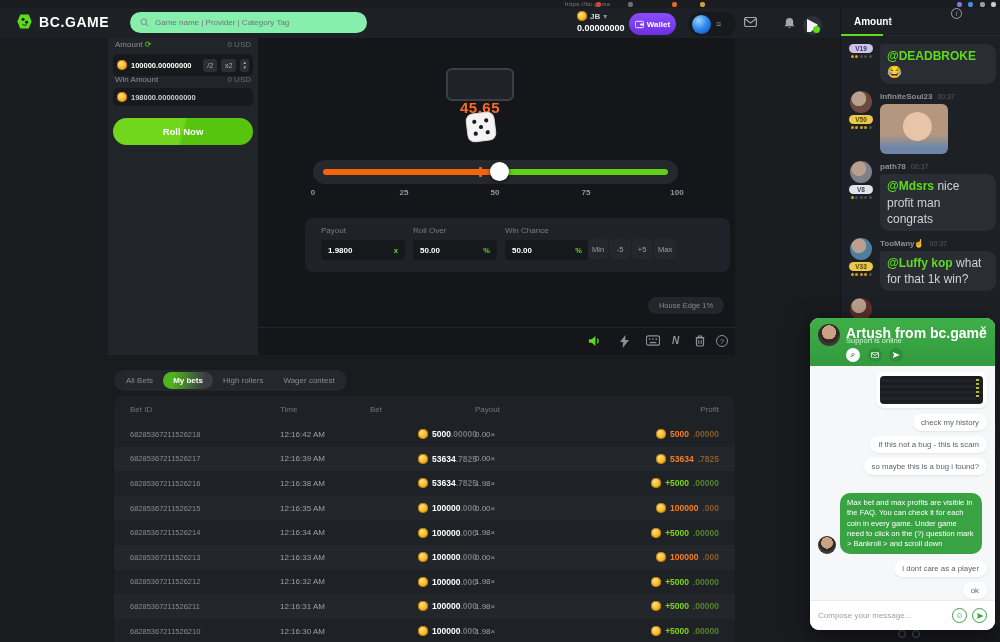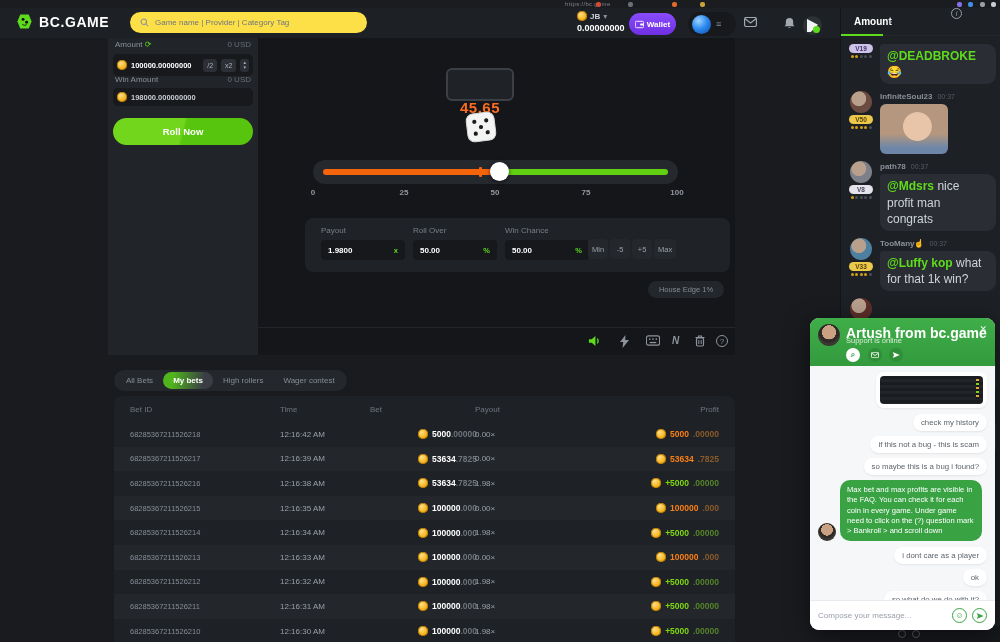--- a/index.html
+++ b/index.html
@@ -8,21 +8,21 @@
 
   
   .bstrip{position:absolute;top:0;left:0;width:1000px;height:8px;background:#1b1c20;z-index:5;}
   .burl{position:absolute;left:565px;top:1px;font-size:6px;color:#7d828a;letter-spacing:.3px;}
   .bdot{position:absolute;top:2px;width:5px;height:5px;border-radius:2px;}
 
   
   .nav{position:absolute;top:8px;left:0;width:840px;height:30px;background:#1d2025;z-index:4;}
   .logo{position:absolute;left:16px;top:5px;display:flex;align-items:center;gap:6px;}
   .logo-txt{color:#fff;font-size:14px;font-weight:800;letter-spacing:.6px;}
-  .search{position:absolute;left:130px;top:4px;width:237px;height:21px;background:#fde047;border-radius:11px;display:flex;align-items:center;gap:6px;padding:0 10px;}
+  .search{position:absolute;left:130px;top:4px;width:237px;height:21px;background:#86efac;border-radius:11px;display:flex;align-items:center;gap:6px;padding:0 10px;}
   .search span{font-size:8px;color:#6e7480;}
   .bal{position:absolute;left:577px;top:3px;width:70px;}
   .bal-top{display:flex;align-items:center;gap:3px;}
   .bal-cur{font-size:8px;color:#ccd1d8;font-weight:700;}
   .chev{font-size:8px;color:#878d96;}
   .bal-amt{font-size:9px;color:#fff;font-weight:700;margin-top:2px;}
   .coin{display:inline-block;width:10px;height:10px;border-radius:50%;background:radial-gradient(circle at 35% 30%,#ffe08a,#f5b51e 60%,#c77d00);box-shadow:inset 0 0 0 1px #b97a00;flex:none;}
   .wallet-btn{position:absolute;left:629px;top:5px;width:47px;height:22px;border-radius:11px;background:linear-gradient(180deg,#8a4cff,#6d2fe0);display:flex;align-items:center;justify-content:center;gap:3px;color:#fff;font-size:8px;font-weight:700;cursor:pointer;}
   .avpill{position:absolute;left:688px;top:4px;width:48px;height:24px;border-radius:12px;background:#17191d;display:flex;align-items:center;gap:5px;padding:0 4px;}
   .sphere{width:19px;height:19px;border-radius:50%;background:radial-gradient(circle at 35% 30%,#9fd4ff,#2f8cf0 45%,#0a48a8);}
@@ -83,21 +83,21 @@
   .scale{position:absolute;top:150px;left:55px;width:365px;}
   .scale span{position:absolute;transform:translateX(-50%);font-size:8px;color:#9298a1;font-weight:700;}
   .fields{position:absolute;left:47px;top:180px;width:425px;height:54px;background:#1f2226;border-radius:8px;}
   .fgroup{position:absolute;top:8px;}
   .flabel{font-size:8px;color:#787e88;margin-bottom:5px;}
   .finput{width:84px;height:20px;background:#16181c;border-radius:4px;display:flex;align-items:center;justify-content:space-between;padding:0 7px;}
   .finput b{font-size:8px;color:#fff;}
   .funit{font-size:7.5px;color:#5ddb1c;font-weight:700;}
   .chance-btns{position:absolute;left:283px;top:21px;display:flex;gap:2px;}
   .cbtn{min-width:20px;height:20px;background:#24272c;border-radius:4px;color:#9aa0a8;font-size:7.5px;display:flex;align-items:center;justify-content:center;padding:0 4px;cursor:pointer;}
-  .house-edge{position:absolute;left:390px;top:243px;width:76px;height:17px;background:#23262b;border-radius:9px;display:flex;align-items:center;justify-content:center;font-size:7.5px;color:#858b94;}
+  .house-edge{position:absolute;left:390px;top:259px;width:76px;height:17px;background:#23262b;border-radius:9px;display:flex;align-items:center;justify-content:center;font-size:7.5px;color:#858b94;}
   .gfoot{position:absolute;left:0;bottom:0;width:477px;height:28px;border-top:1px solid #22252a;}
   .gico{position:absolute;top:7px;color:#8d939c;cursor:pointer;}
   .helpc{width:12px;height:12px;border:1px solid #8d939c;border-radius:50%;font-size:8px;display:flex;align-items:center;justify-content:center;}
   .trendn{font-size:10px;font-weight:700;font-style:italic;letter-spacing:-1px;}
 
   
   .tabs{position:absolute;left:114px;top:370px;height:21px;background:#24272c;border-radius:11px;display:inline-flex;align-items:center;padding:2px;z-index:1;}
   .tab{padding:0 10px;font-size:8px;color:#868c95;height:17px;display:flex;align-items:center;cursor:pointer;}
   .tab.active{background:linear-gradient(100deg,#50b51d 20%,#3a3e44 80%);border-radius:9px;color:#fff;font-weight:700;}
   .btable{position:absolute;left:114px;top:396px;width:621px;height:246px;background:#1e2126;border-radius:8px 8px 0 0;overflow:hidden;z-index:1;}
@@ -126,21 +126,21 @@
   .pop-ico{position:absolute;top:30px;width:14px;height:14px;border-radius:50%;display:flex;align-items:center;justify-content:center;cursor:pointer;}
   .pi-search{left:36px;background:#fff;color:#339a3e;font-size:8px;font-weight:800;}
   .pi-dark{background:#2e8f38;color:#fff;}
   .pop-body{flex:1;padding:6px 8px 4px;display:flex;flex-direction:column;overflow:hidden;}
   .sb-user{align-self:flex-end;background:#fff;border-radius:10px;box-shadow:0 1px 2px rgba(0,0,0,.08);padding:4px 8px;font-size:7.8px;color:#5d646b;margin:2.5px 0;max-width:150px;}
   .sb-shot{align-self:flex-end;background:#fff;border-radius:8px;box-shadow:0 1px 2px rgba(0,0,0,.08);padding:4px;margin:0 0 3px;}
   .shot-img{width:103px;height:28px;border-radius:4px;background:repeating-linear-gradient(180deg,#1a1c20 0 3px,#212429 3px 6px),#17191d;position:relative;}
   .shot-img:after{content:"";position:absolute;right:4px;top:3px;width:3px;height:20px;background:repeating-linear-gradient(180deg,#e2aa3c 0 2px,#17191d 2px 4px,#7fd80f 4px 6px,#17191d 6px 8px);}
   .sb-agent-row{display:flex;align-items:flex-end;gap:4px;margin:3px 0;}
   .sb-agent-av{width:18px;height:18px;border-radius:50%;flex:none;background:radial-gradient(circle at 50% 38%,#caa183 0 40%,#2e2a28 41% 58%,#3a3632 59%);}
-  .sb-agent{background:#39a344;border-radius:10px;padding:5px 7px;font-size:7.6px;line-height:1.35;color:#fff;max-width:142px;}
+  .sb-agent{background:#39a344;border-radius:10px;padding:5px 7px;font-size:7.6px;line-height:1.35;color:#fff;max-width:142px;margin-top:13px;}
   .pop-foot{flex:none;height:30px;background:#fff;border-top:1px solid #e7eaee;display:flex;align-items:center;padding:0 8px;gap:5px;}
   .compose{flex:1;font-size:8px;color:#9aa1a9;}
   .fic{width:15px;height:15px;border:1px solid #39a344;border-radius:50%;color:#39a344;font-size:8px;display:flex;align-items:center;justify-content:center;cursor:pointer;flex:none;}
 
   .chatinput-strip{position:absolute;left:840px;top:626px;width:160px;height:16px;background:#17191d;z-index:3;display:flex;align-items:center;gap:6px;padding-left:58px;}
   .cis{width:8px;height:8px;border:1px solid #565c64;border-radius:50%;}
 </style>
 </head>
 <body>
 

